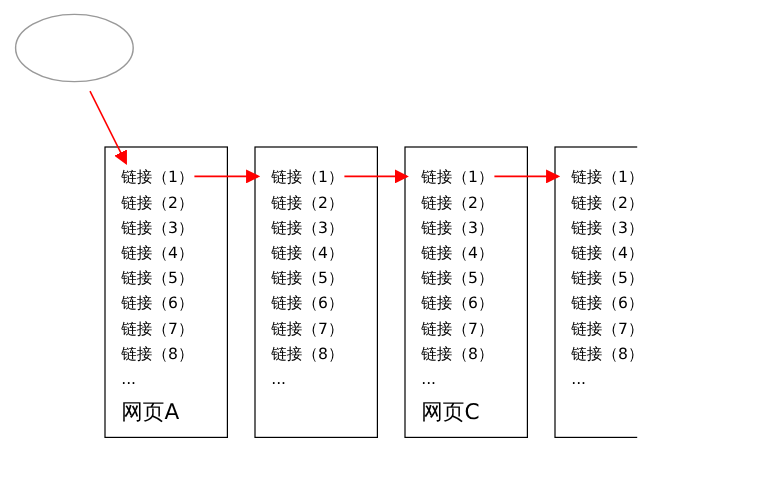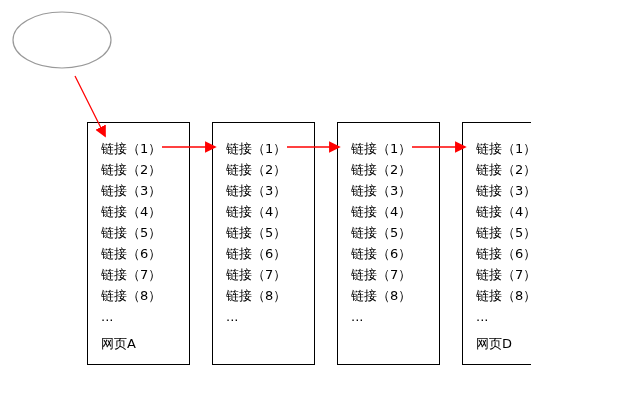--- a/index.html
+++ b/index.html
@@ -46,21 +46,21 @@
   .box-a { left: 87px; }
   .box-b { left: 212px; }
   .box-c { left: 337px; }
   .box-d { left: 462px; }
   .link, .more {
     font-size: 13px;
     line-height: 21px;
     white-space: nowrap;
   }
   .box-label {
-    font-size: 13px;
+    font-size: 18px;
     line-height: 21px;
     margin-top: 6px;
     white-space: nowrap;
   }
   .dots {
     position: absolute;
     left: 584px;
     top: 231px;
     font-size: 16px;
     line-height: 20px;
@@ -117,30 +117,30 @@
   <div class="box box-c">
     <div class="link">链接（1）</div>
     <div class="link">链接（2）</div>
     <div class="link">链接（3）</div>
     <div class="link">链接（4）</div>
     <div class="link">链接（5）</div>
     <div class="link">链接（6）</div>
     <div class="link">链接（7）</div>
     <div class="link">链接（8）</div>
     <div class="more">...</div>
+    <div class="box-label">网页C</div>
   </div>
 
   <div class="box box-d">
     <div class="link">链接（1）</div>
     <div class="link">链接（2）</div>
     <div class="link">链接（3）</div>
     <div class="link">链接（4）</div>
     <div class="link">链接（5）</div>
     <div class="link">链接（6）</div>
     <div class="link">链接（7）</div>
     <div class="link">链接（8）</div>
     <div class="more">...</div>
-    <div class="box-label">网页D</div>
   </div>
 
   <div class="dots">•••</div>
 
 </div>
 
 </body></html>

